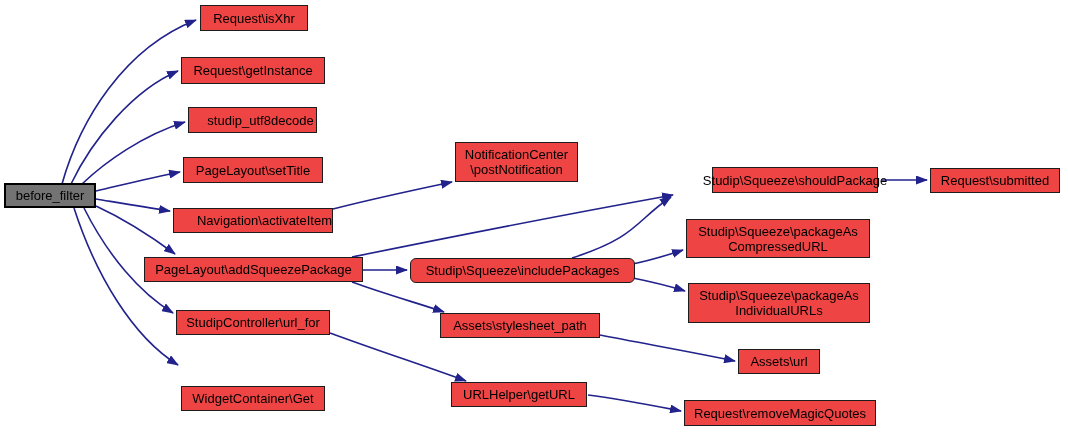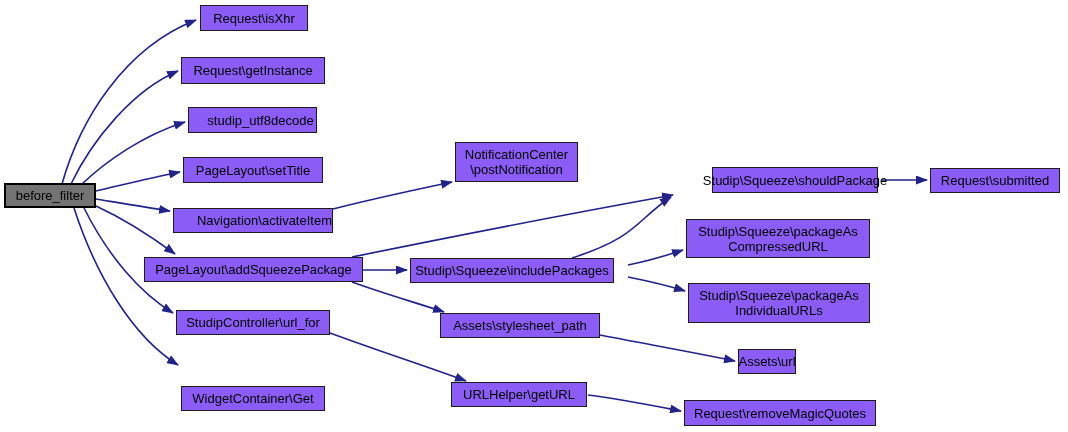--- a/index.html
+++ b/index.html
@@ -7,21 +7,21 @@
     position:relative;
     width:1068px;height:432px;
     background:#ffffff;
     font-family:"Liberation Sans","DejaVu Sans",sans-serif;
     overflow:hidden;
   }
   #edge-layer{position:absolute;left:0;top:0;width:1068px;height:432px;z-index:1;}
   .node{
     position:absolute;z-index:2;
     box-sizing:border-box;
-    background:#8b5cf6;
+    background:#ef4444;
     border:1.5px solid #1c1c1c;
     display:flex;flex-direction:column;
     align-items:center;justify-content:center;
     font-size:13px;line-height:15px;color:#000000;
     white-space:nowrap;
     cursor:pointer;
   }
   .node.hl{
     background:#737373;
     border:2px solid #000000;
@@ -86,21 +86,21 @@
     <div class="node" style="left: 176px; top: 310px; width: 154px; height: 25px;">
       <div class="lbl">StudipController\url_for</div>
     </div>
     <div class="node" style="left: 181px; top: 359px; width: 144px; height: 25px; margin-top: 27px;">
       <div class="lbl">WidgetContainer\Get</div>
     </div>
     <div class="node" style="left: 455px; top: 142px; width: 123px; height: 40px;">
       <div class="lbl">NotificationCenter</div>
       <div class="lbl">\postNotification</div>
     </div>
-    <div class="node" style="left: 410px; top: 258px; width: 204px; height: 25px;">
+    <div class="node" style="left: 410px; top: 258px; width: 225px; height: 25px; border-radius: 6px;">
       <div class="lbl">Studip\Squeeze\includePackages</div>
     </div>
     <div class="node" style="left: 440px; top: 313px; width: 160px; height: 25px;">
       <div class="lbl">Assets\stylesheet_path</div>
     </div>
     <div class="node" style="left: 451px; top: 382px; width: 136px; height: 25px;">
       <div class="lbl">URLHelper\getURL</div>
     </div>
     <div class="node" style="left: 712px; top: 167px; width: 166px; height: 26px;">
       <div class="lbl">Studip\Squeeze\shouldPackage</div>
@@ -109,19 +109,19 @@
       <div class="lbl">Studip\Squeeze\packageAs</div>
       <div class="lbl">CompressedURL</div>
     </div>
     <div class="node" style="left: 688px; top: 283px; width: 182px; height: 40px;">
       <div class="lbl">Studip\Squeeze\packageAs</div>
       <div class="lbl">IndividualURLs</div>
     </div>
     <div class="node" style="left: 930px; top: 168px; width: 130px; height: 25px;">
       <div class="lbl">Request\submitted</div>
     </div>
-    <div class="node" style="left: 738px; top: 349px; width: 58px; height: 25px;">
+    <div class="node" style="left: 738px; top: 349px; width: 82px; height: 25px;">
       <div class="lbl">Assets\url</div>
     </div>
     <div class="node" style="left: 684px; top: 400px; width: 192px; height: 26px;">
       <div class="lbl">Request\removeMagicQuotes</div>
     </div>
   </div>
 
 </body></html>

